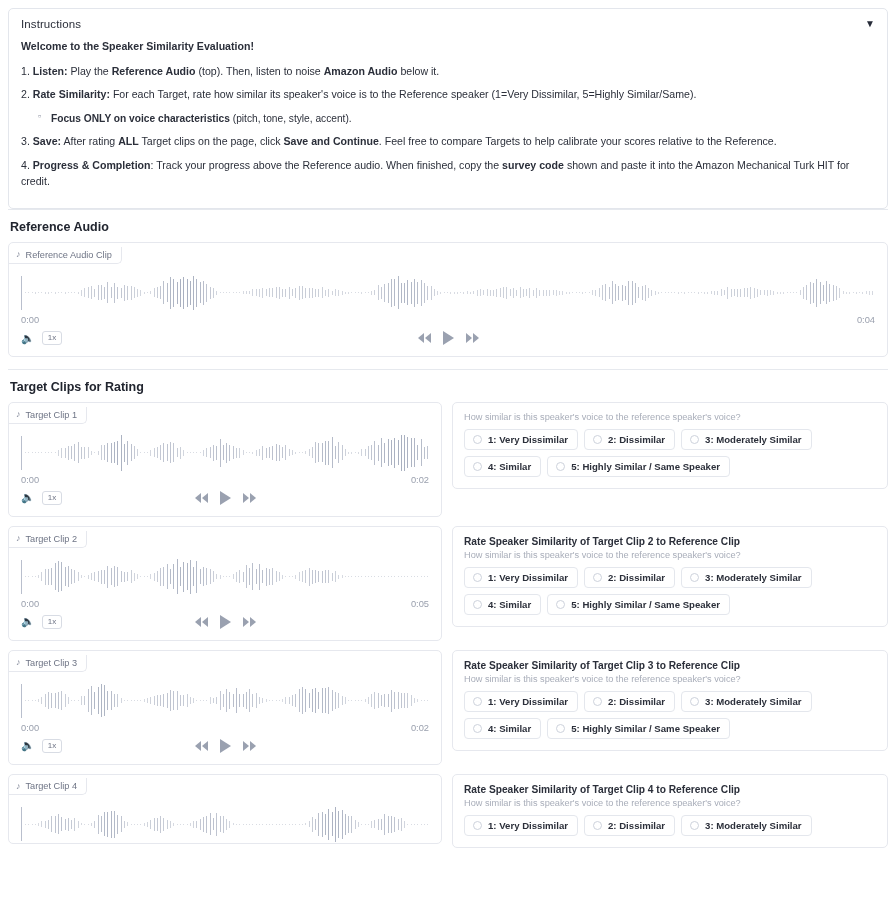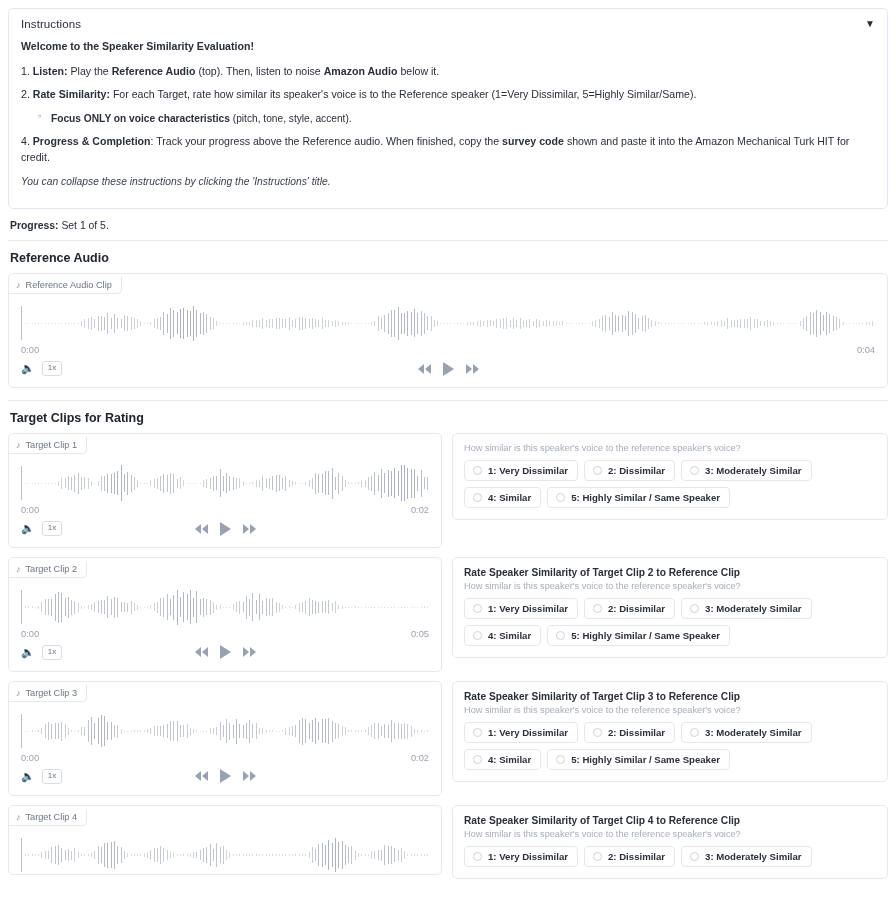--- a/index.html
+++ b/index.html
@@ -177,28 +177,27 @@
       <p class="instr-line lead">Welcome to the Speaker Similarity Evaluation!</p>
 
       <p class="instr-line"><span>1.</span> <b>Listen:</b><span> Play the </span><b>Reference Audio</b><span> (top). Then, listen to noise </span><b>Amazon Audio</b><span> below it.</span></p>
 
       <p class="instr-line"><span>2.</span> <b>Rate Similarity:</b><span> For each Target, rate how similar its speaker's voice is to the Reference speaker (1=Very Dissimilar, 5=Highly Similar/Same).</span></p>
 
       <ul class="instr-sub">
         <li><b>Focus ONLY on voice characteristics</b><span> (pitch, tone, style, accent).</span></li>
       </ul>
 
+      <p class="instr-line"><span>3.</span> <b>Save:</b><span> After rating </span><b>ALL</b><span> Target clips on the page, click </span><b>Save and Continue</b><span>. Feel free to compare Targets to help calibrate your scores relative to the Reference.</span></p>
 
       <p class="instr-line"><span>4.</span> <b>Progress &amp; Completion</b><span>: Track your progress above the Reference audio. When finished, copy the </span><b>survey code</b><span> shown and paste it into the Amazon Mechanical Turk HIT for credit.</span></p>
 
-      <p class="instr-note">You can collapse these instructions by clicking the 'Instructions' title.</p>
     </div>
   </div>
 
-  <div class="progress-line"><b>Progress:</b><span> Set 1 of 5.</span></div>
 
   <div class="section-head">
     <span class="label">Reference Audio</span>
   </div>
 
   <div class="audio-card">
     <div class="clip-tab">
       <span class="note-icon">♪</span>
       <span>Reference Audio Clip</span>
     </div>

